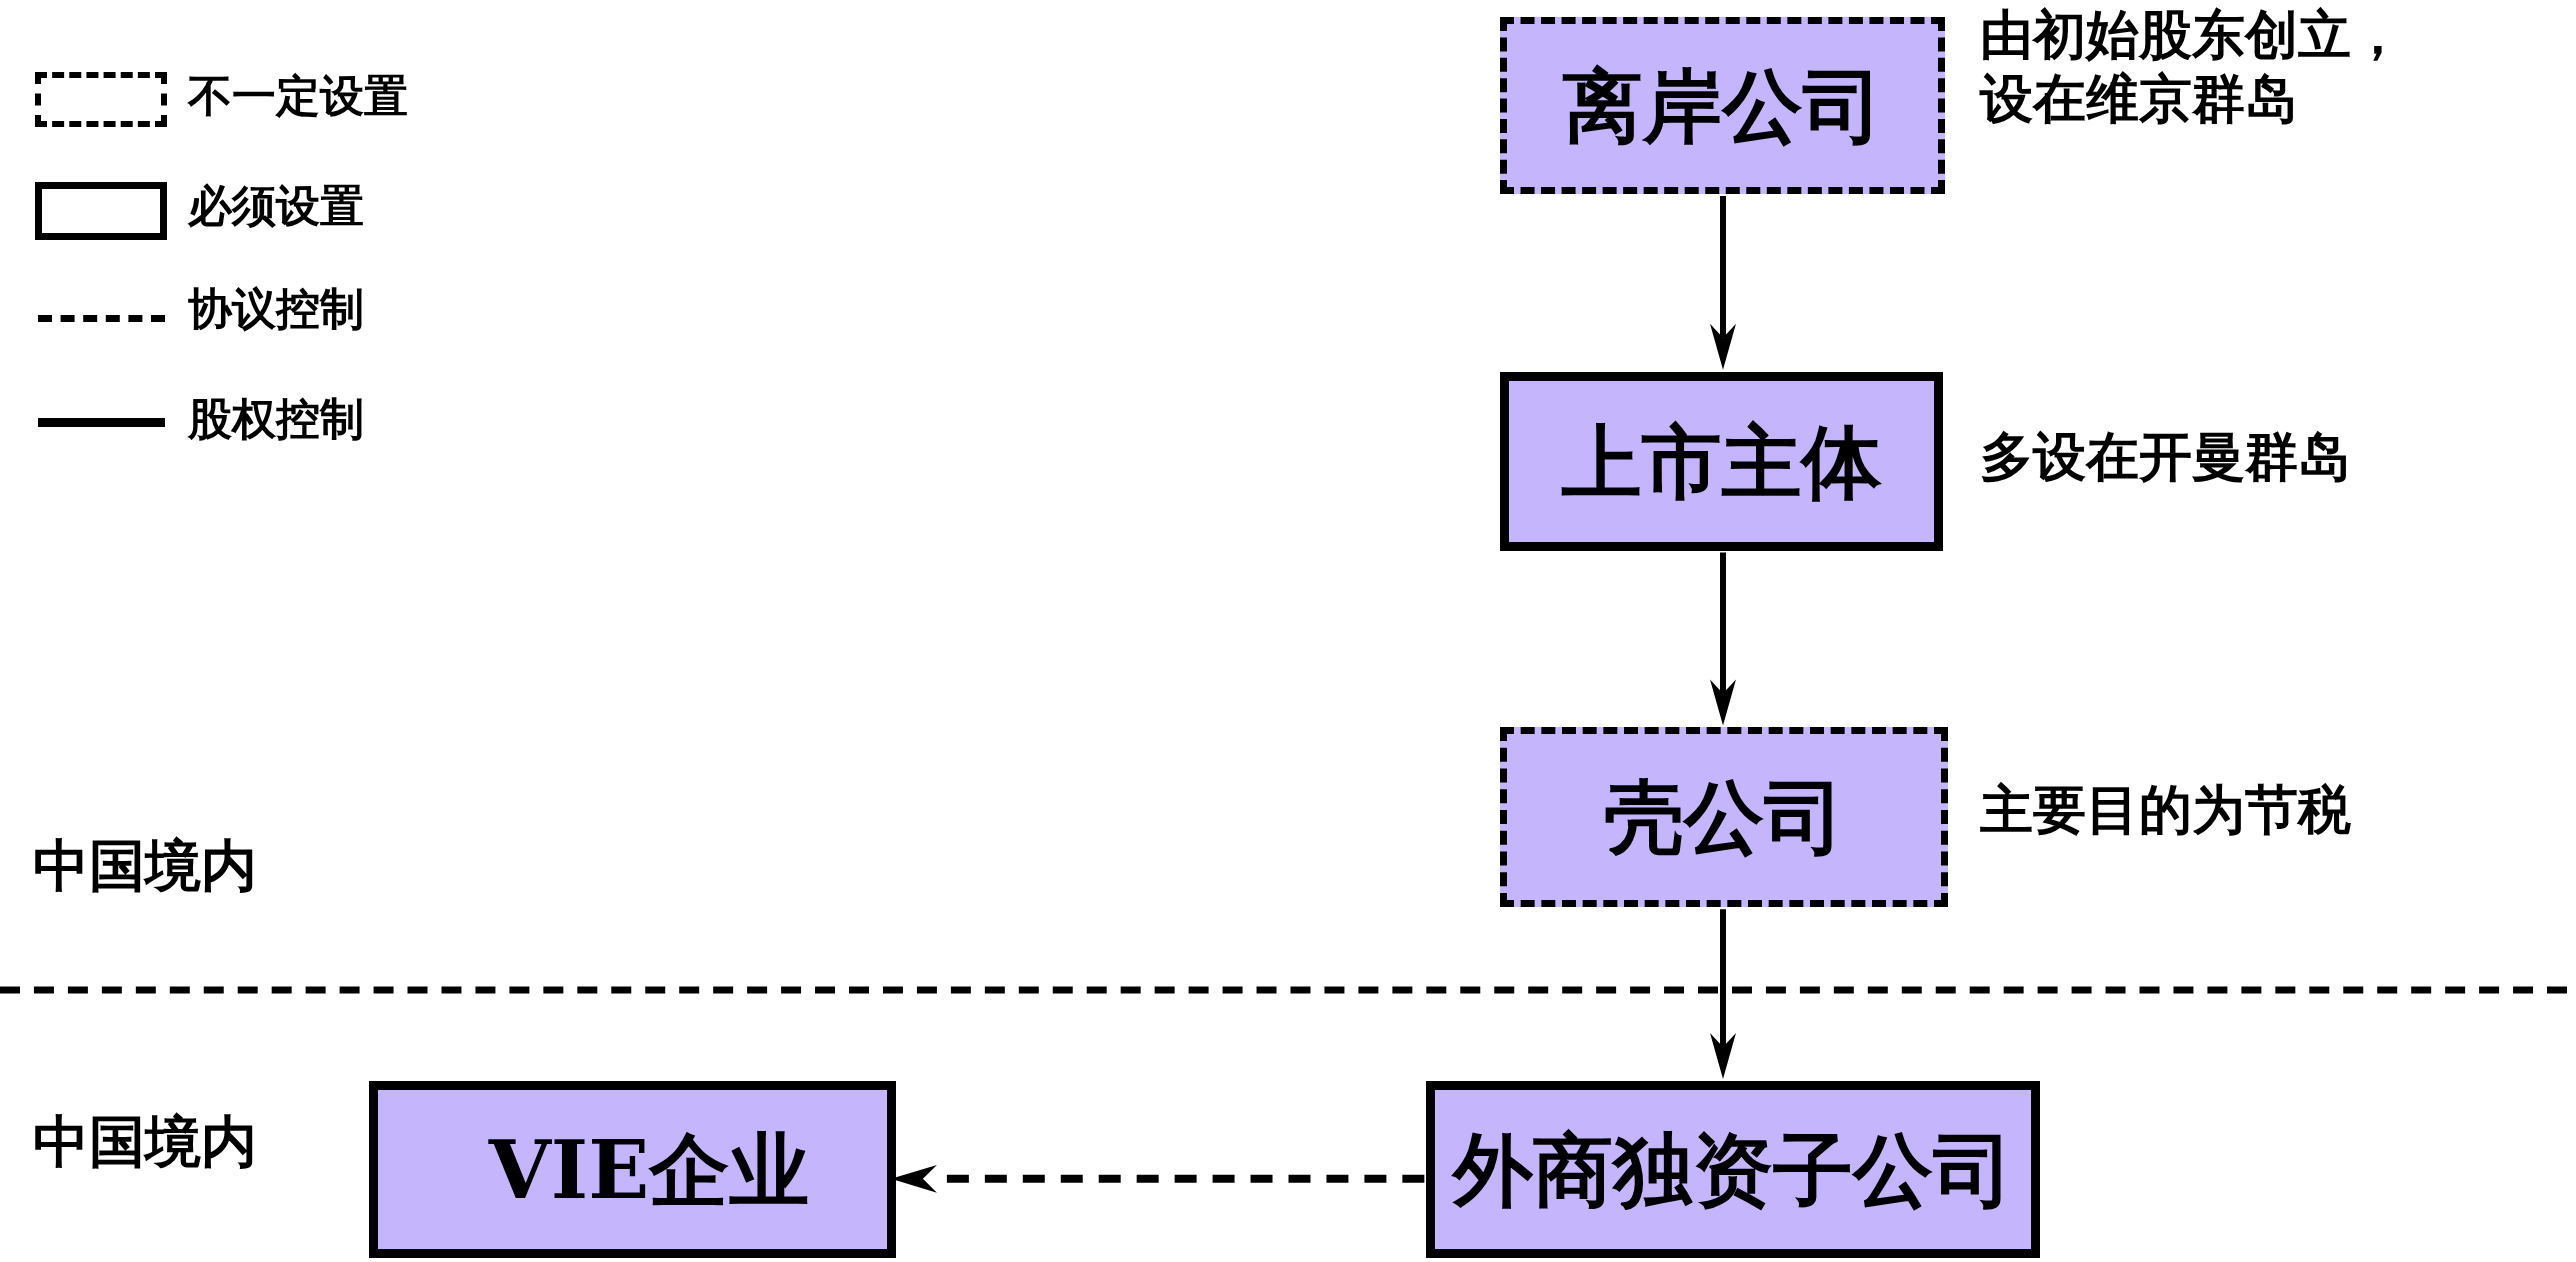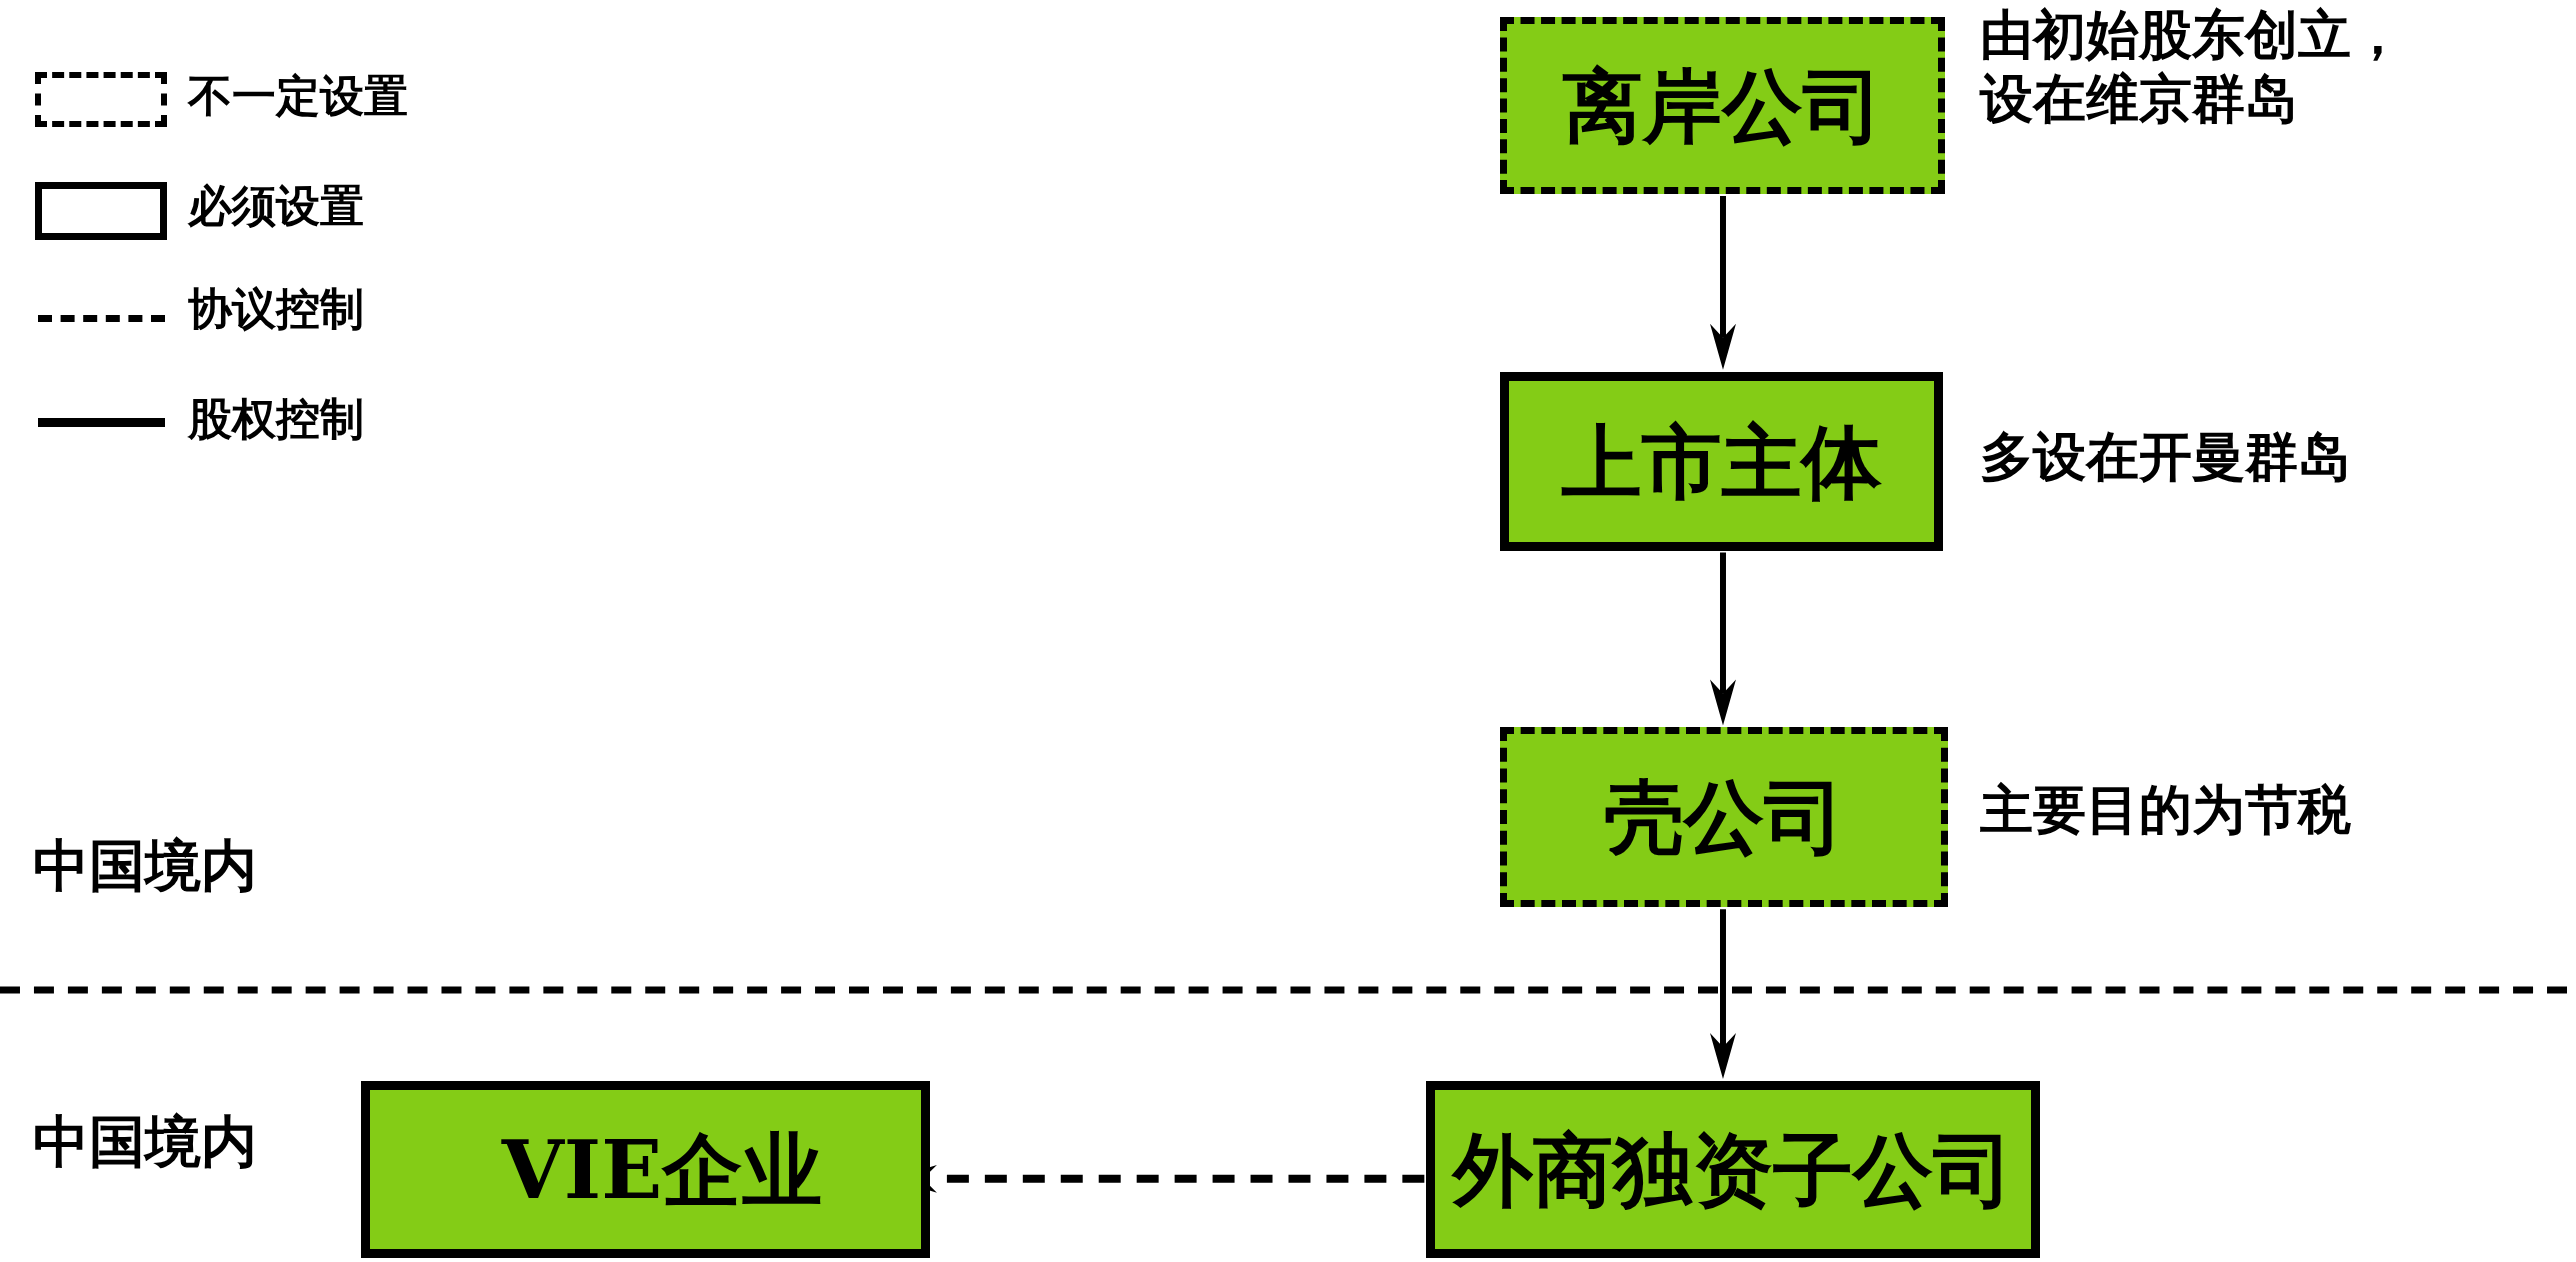--- a/index.html
+++ b/index.html
@@ -59,30 +59,30 @@
 
   
   .node {
     box-sizing: border-box;
     display: flex;
     align-items: center;
     justify-content: center;
     font-size: 80px;
     line-height: 1;
     white-space: nowrap;
-    background: #84cc16;
+    background: #c4b5fd;
   }
   .node-dashed { border: 7px dashed #000; }
   .node-solid  { border: 9px solid  #000; }
 
   .node-offshore { left: 1500px; top: 17px;   width: 445px; height: 177px; }
   .node-listing  { left: 1500px; top: 372px;  width: 443px; height: 179px; }
   .node-shell    { left: 1500px; top: 727px;  width: 448px; height: 180px; }
   .node-wfoe     { left: 1426px; top: 1081px; width: 614px; height: 177px; }
-  .node-vie      { left: 361px;  top: 1081px; width: 569px; height: 177px; padding-left: 33px; }
+  .node-vie      { left: 369px;  top: 1081px; width: 527px; height: 177px; padding-left: 33px; }
 
   
   .note {
     left: 1980px;
     font-size: 53px;
     line-height: 64px;
     white-space: nowrap;
   }
   .note-offshore { top: 2px; }
   .note-listing  { top: 424px; }

